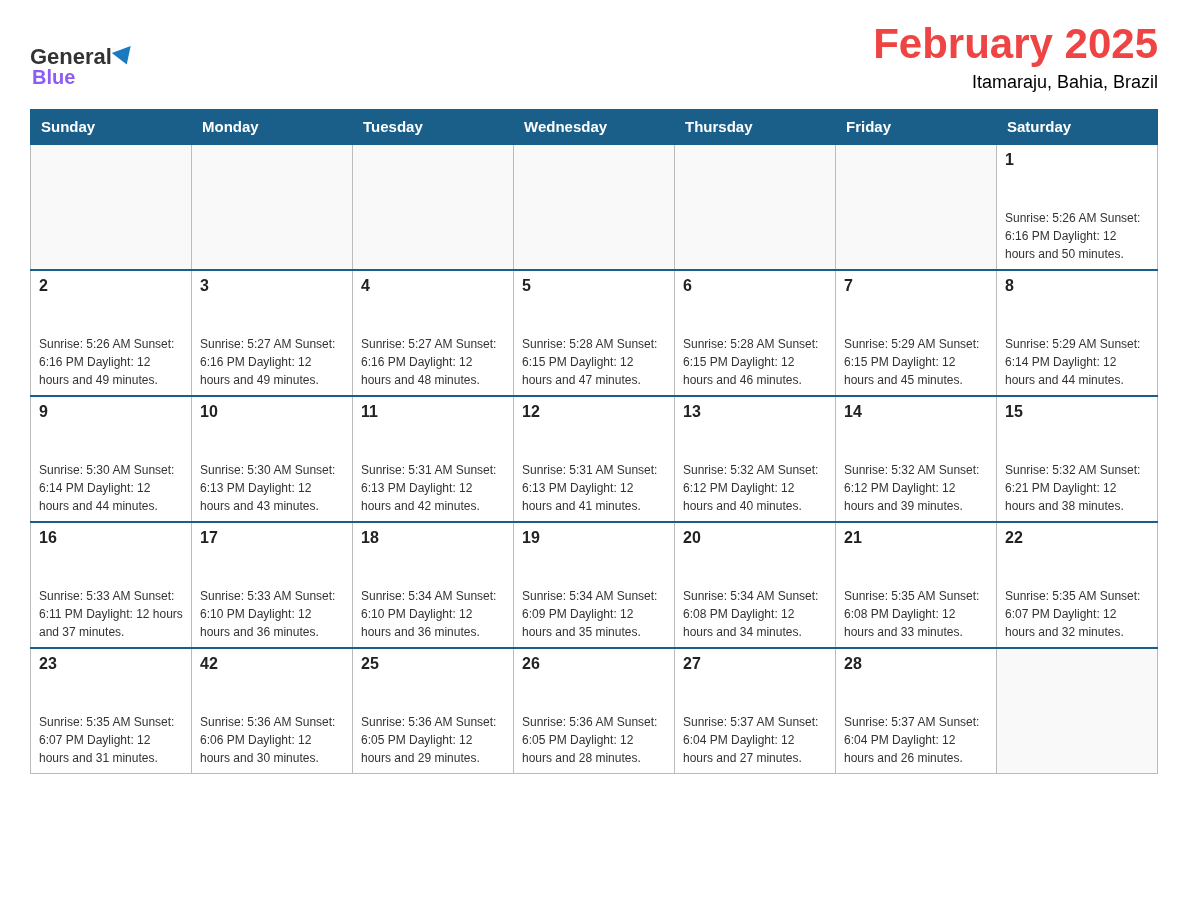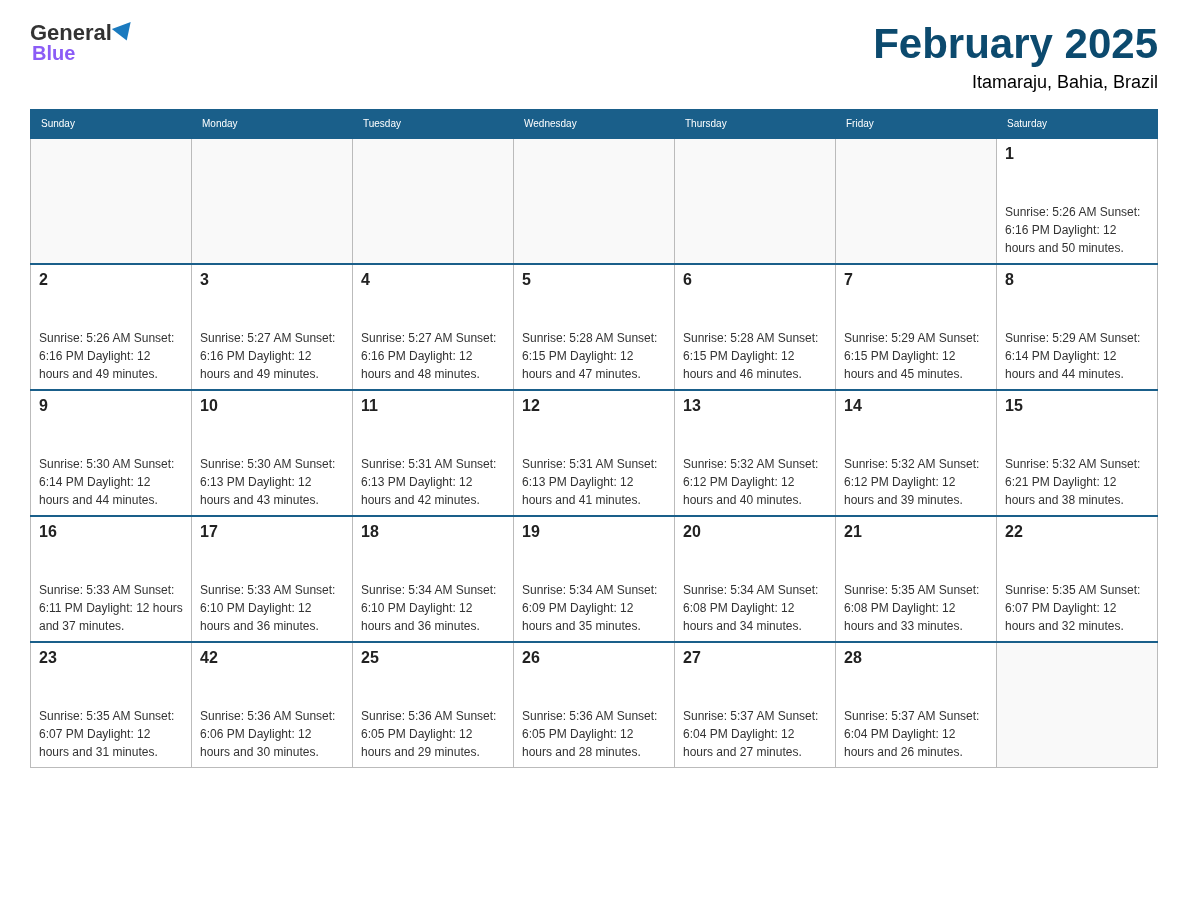--- a/index.html
+++ b/index.html
@@ -12,20 +12,21 @@
     .header {
       display: flex;
       justify-content: space-between;
       align-items: flex-start;
       margin-bottom: 16px;
     }
     .logo {
       display: flex;
       flex-direction: column;
       align-items: flex-start;
+      margin-top: 24px;
     }
     .logo-text {
       display: flex;
       align-items: center;
       font-size: 22px;
       font-weight: bold;
       color: #333;
     }
     .logo-triangle {
       width: 0;
@@ -43,38 +44,38 @@
       font-weight: bold;
       margin-top: -4px;
       margin-left: 2px;
     }
     .title-section {
       text-align: right;
     }
     .month-title {
       font-size: 42px;
       font-weight: bold;
-      color: #0c4a6e;
+      color: #ef4444;
     }
     .location {
       font-size: 18px;
       color: #000000;
       margin-top: 4px;
     }
     .calendar {
       width: 100%;
       border-collapse: collapse;
       border: 1px solid #aaa;
     }
     .calendar th {
       background-color: #1a5f8a;
       color: #fff;
       padding: 8px 10px;
-      font-size: 10px;
-      font-weight: normal;
+      font-size: 15px;
+      font-weight: bold;
       border: 1px solid #1a5f8a;
       text-align: left;
     }
     .calendar td {
       border: 1px solid #bbb;
       vertical-align: top;
       padding: 6px 8px;
       width: 14.28%;
       height: 110px;
       background: #fff;

